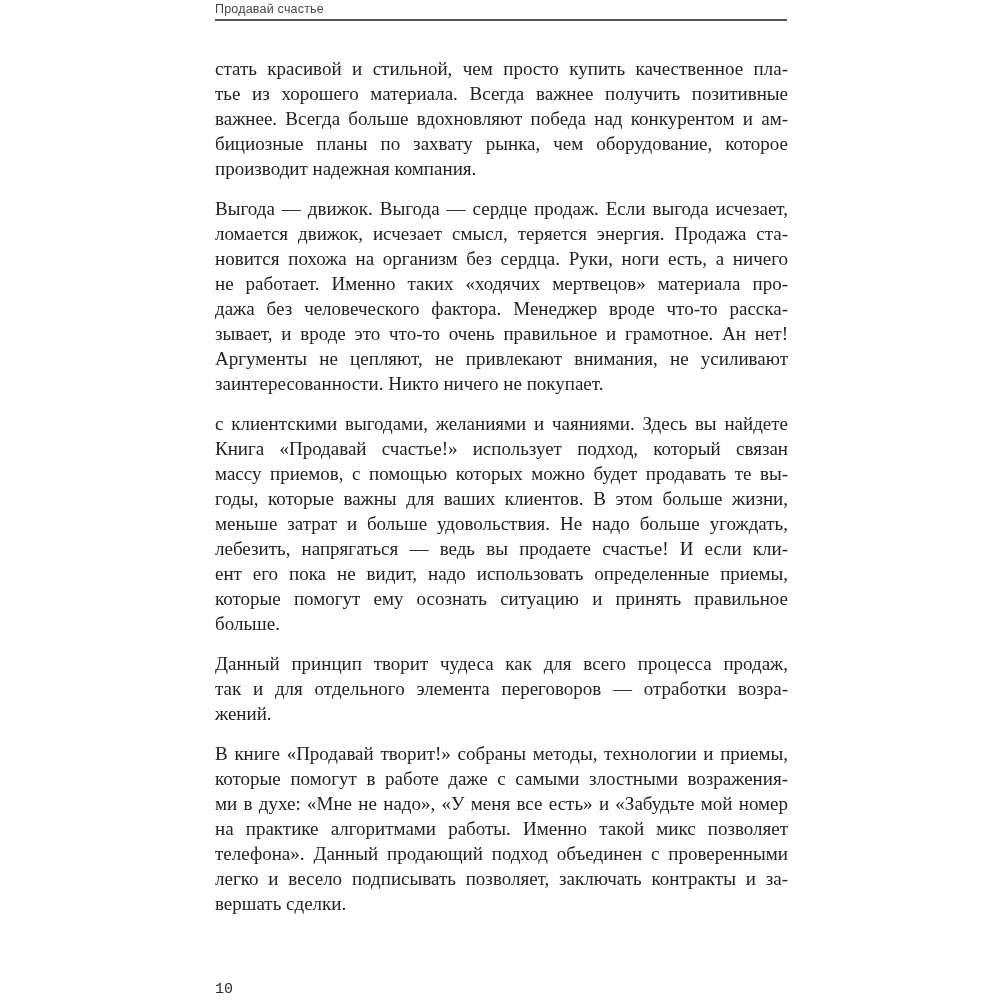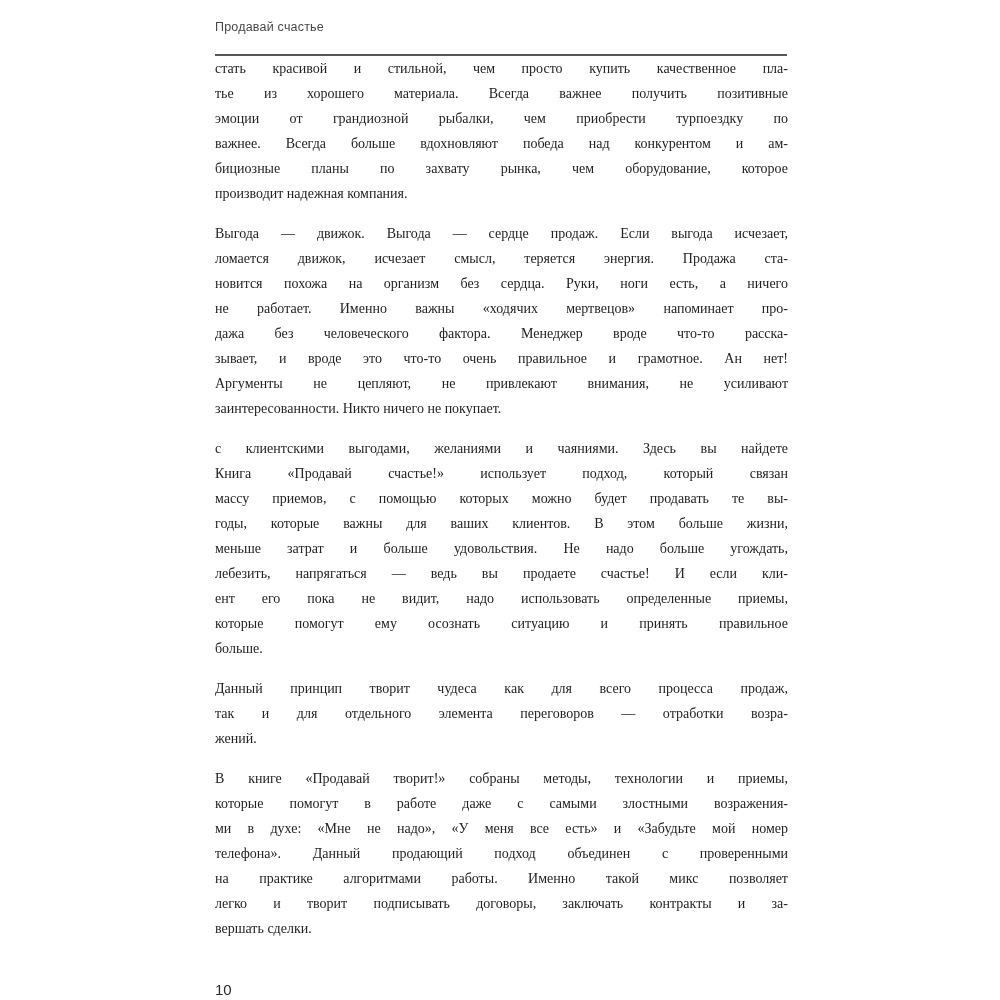--- a/index.html
+++ b/index.html
@@ -11,39 +11,39 @@
     position: relative;
     width: 1000px;
     height: 1000px;
     background: #ffffff;
     overflow: hidden;
     font-family: "Liberation Serif", serif;
   }
   .running-header {
     position: absolute;
     left: 215px;
-    top: 19px;
+    top: 1px;
     width: 572px;
-    padding-bottom: 20px;
+    padding-bottom: 3px;
     border-bottom: 2px solid #565656;
     line-height: 13px;
   }
   .running-title {
     font-family: "Liberation Sans", sans-serif;
     font-size: 12.5px;
     font-weight: 400;
     letter-spacing: 0.2px;
     color: #474747;
   }
   .body-text {
     position: absolute;
     left: 215px;
     top: 56px;
     width: 573px;
-    font-size: 14px;
+    font-size: 19px;
     line-height: 25px;
     color: #232323;
   }
   .para {
     margin: 0 0 15px 0;
   }
   .para:last-child {
     margin-bottom: 0;
   }
   .pline {
@@ -51,49 +51,48 @@
     text-align-last: justify;
   }
   .pline.last {
     text-align: right;
     text-align-last: left;
   }
   .page-number {
     position: absolute;
     left: 215px;
     top: 981px;
-    font-family: Liberation Sans, sans-serif;
+    font-family: Liberation Mono, monospace;
     font-size: 15px;
     font-weight: 400;
     color: #2b2b2b;
   }
 </style>
 </head>
 <body>
 
 <div class="page">
 
   <header class="running-header">
     <span class="running-title">Продавай счастье</span>
   </header>
 
   <main class="body-text">
       <div class="para">
         <div class="pline">стать красивой и стильной, чем просто купить качественное пла-</div>
         <div class="pline">тье из хорошего материала. Всегда важнее получить позитивные</div>
-        <div class="pline">эмоции от грандиозной рыбалки, чем приобрести турпоездку по</div>
         <div class="pline">важнее. Всегда больше вдохновляют победа над конкурентом и ам-</div>
         <div class="pline">бициозные планы по захвату рынка, чем оборудование, которое</div>
         <div class="pline last">производит надежная компания.</div>
       </div>
       <div class="para">
         <div class="pline">Выгода — движок. Выгода — сердце продаж. Если выгода исчезает,</div>
         <div class="pline">ломается движок, исчезает смысл, теряется энергия. Продажа ста-</div>
         <div class="pline">новится похожа на организм без сердца. Руки, ноги есть, а ничего</div>
-        <div class="pline">не работает. Именно важны «ходячих мертвецов» напоминает про-</div>
+        <div class="pline">не работает. Именно таких «ходячих мертвецов» материала про-</div>
         <div class="pline">дажа без человеческого фактора. Менеджер вроде что-то расска-</div>
         <div class="pline">зывает, и вроде это что-то очень правильное и грамотное. Ан нет!</div>
         <div class="pline">Аргументы не цепляют, не привлекают внимания, не усиливают</div>
         <div class="pline last">заинтересованности. Никто ничего не покупает.</div>
       </div>
       <div class="para">
         <div class="pline">с клиентскими выгодами, желаниями и чаяниями. Здесь вы найдете</div>
         <div class="pline">Книга «Продавай счастье!» использует подход, который связан</div>
         <div class="pline">массу приемов, с помощью которых можно будет продавать те вы-</div>
         <div class="pline">годы, которые важны для ваших клиентов. В этом больше жизни,</div>
@@ -105,22 +104,22 @@
       </div>
       <div class="para">
         <div class="pline">Данный принцип творит чудеса как для всего процесса продаж,</div>
         <div class="pline">так и для отдельного элемента переговоров — отработки возра-</div>
         <div class="pline last">жений.</div>
       </div>
       <div class="para">
         <div class="pline">В книге «Продавай творит!» собраны методы, технологии и приемы,</div>
         <div class="pline">которые помогут в работе даже с самыми злостными возражения-</div>
         <div class="pline">ми в духе: «Мне не надо», «У меня все есть» и «Забудьте мой номер</div>
+        <div class="pline">на практике алгоритмами работы. Именно такой микс позволяет</div>
         <div class="pline">телефона». Данный продающий подход объединен с проверенными</div>
-        <div class="pline">на практике алгоритмами работы. Именно такой микс позволяет</div>
-        <div class="pline">легко и творит подписывать договоры, заключать контракты и за-</div>
+        <div class="pline">легко и весело подписывать позволяет, заключать контракты и за-</div>
         <div class="pline last">вершать сделки.</div>
       </div>
     </main>
 
   <span class="page-number">10</span>
 
 </div>
 
 </body></html>

